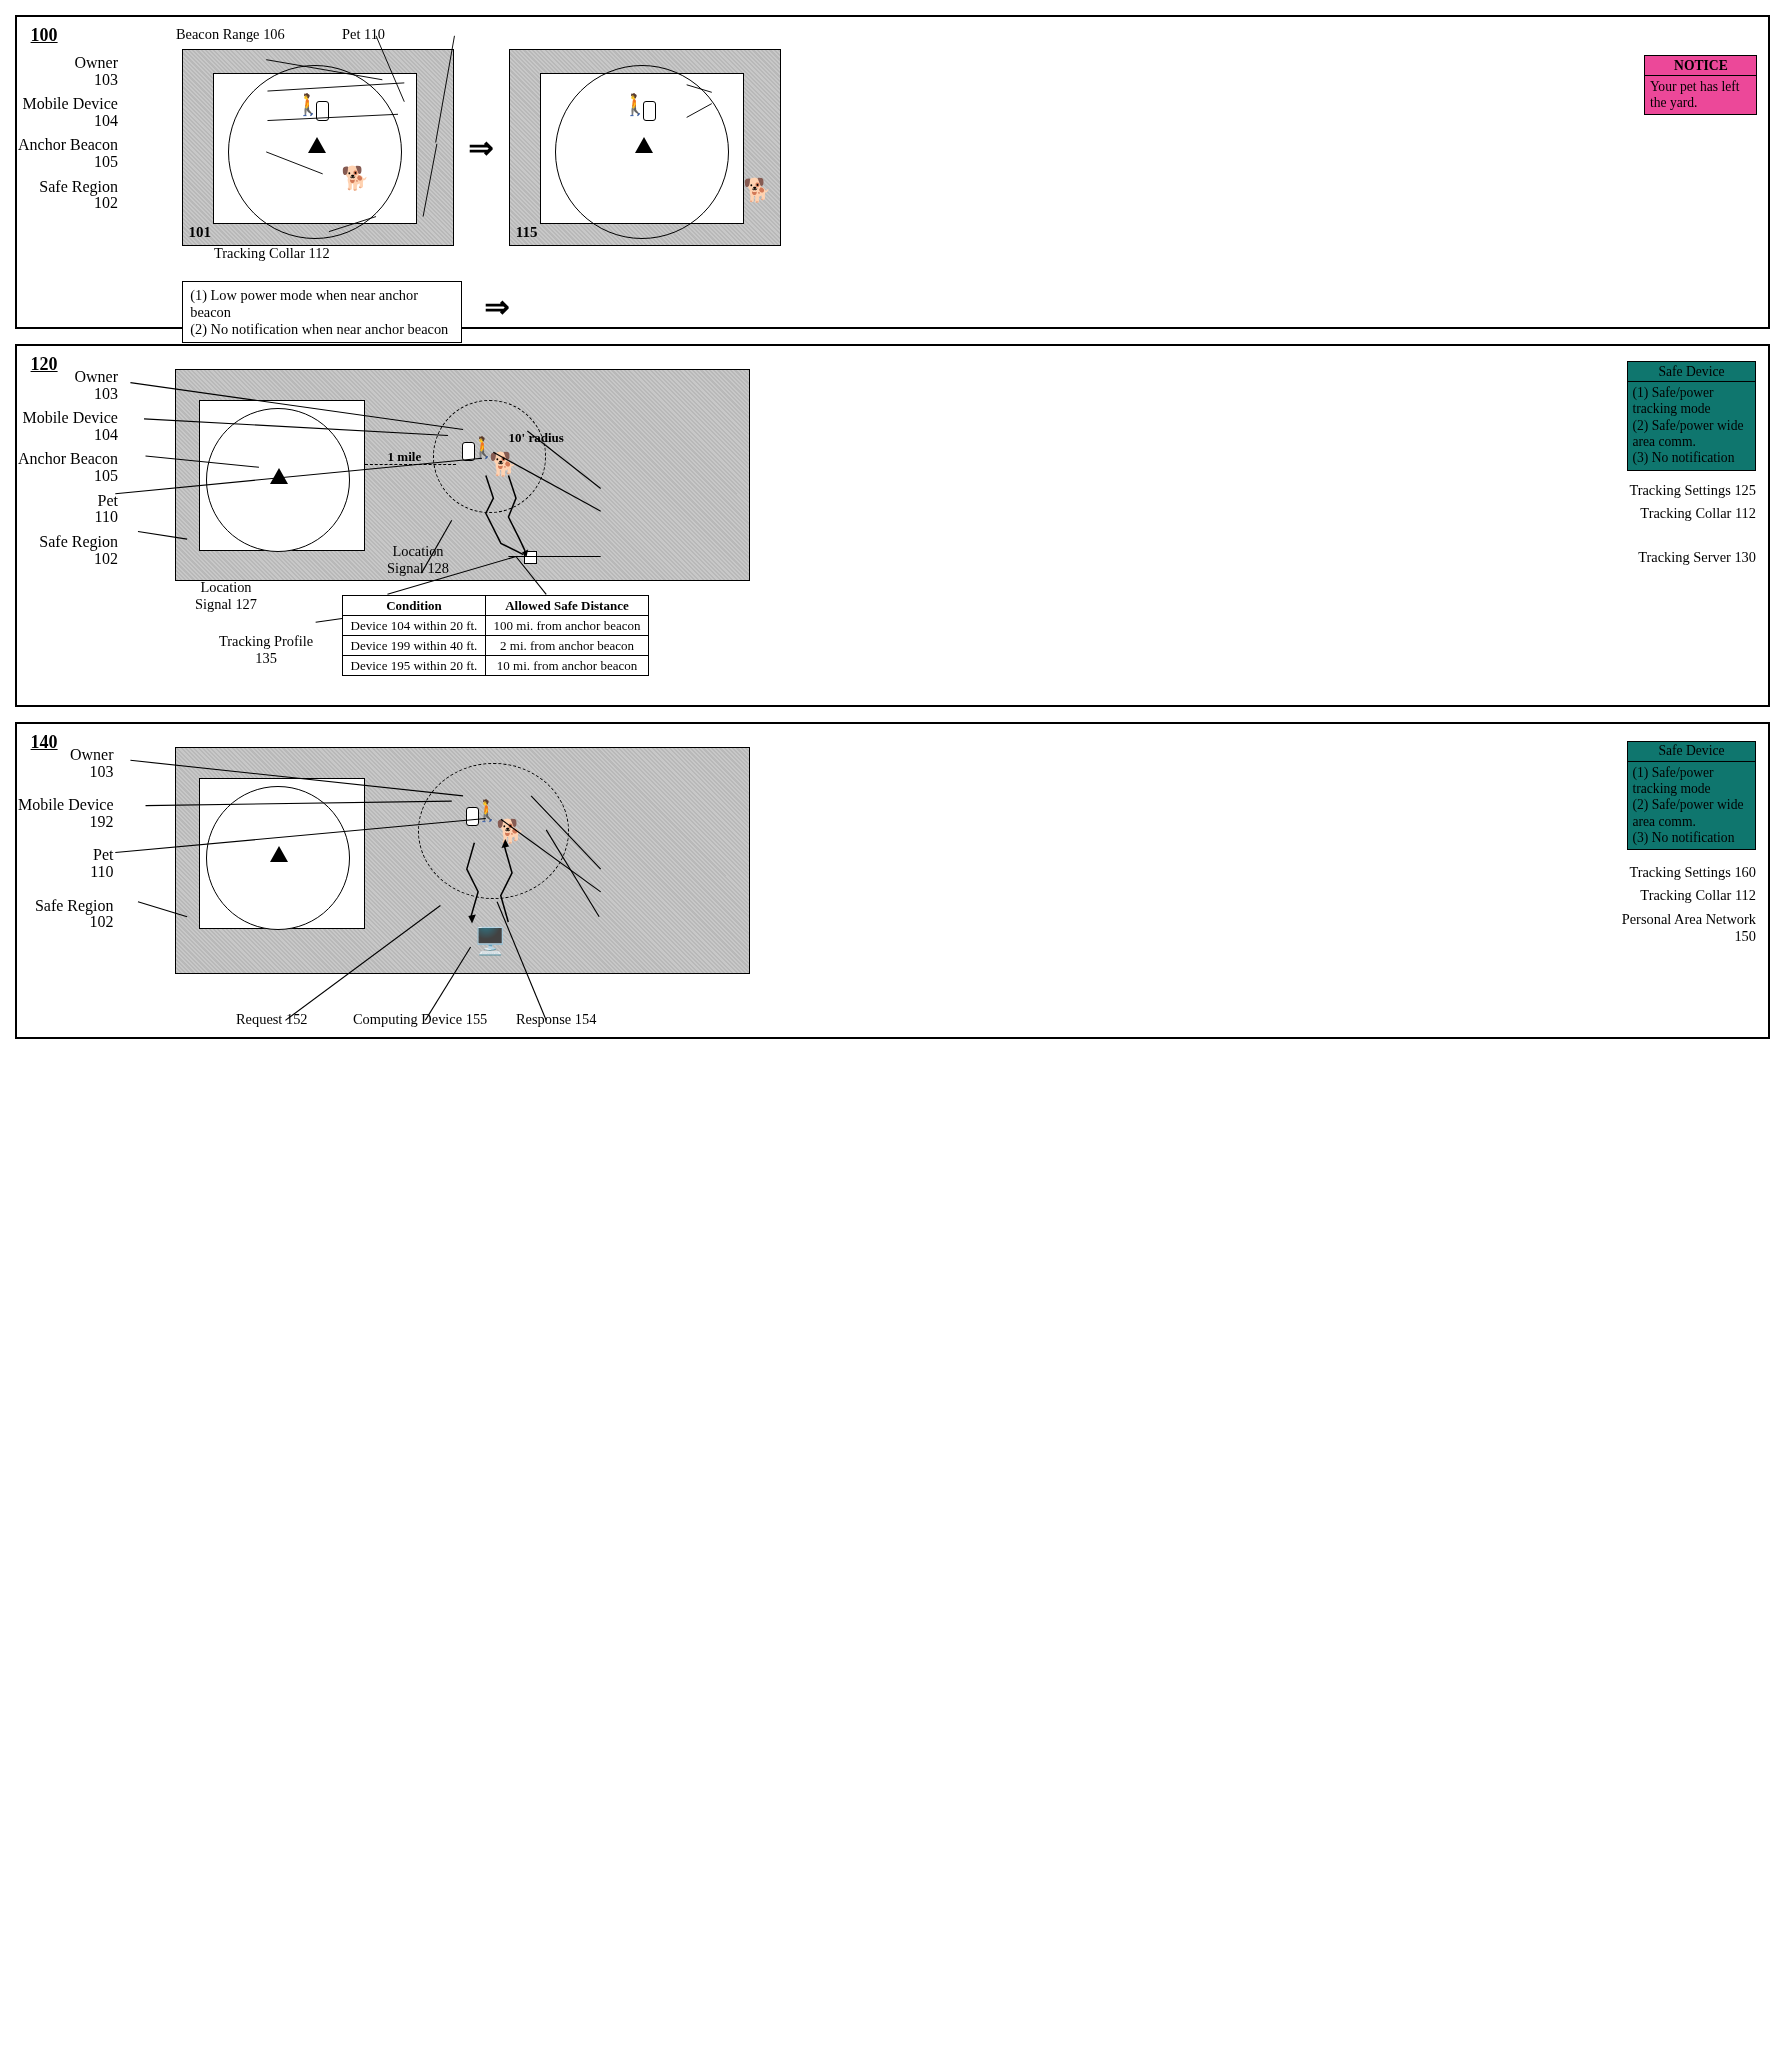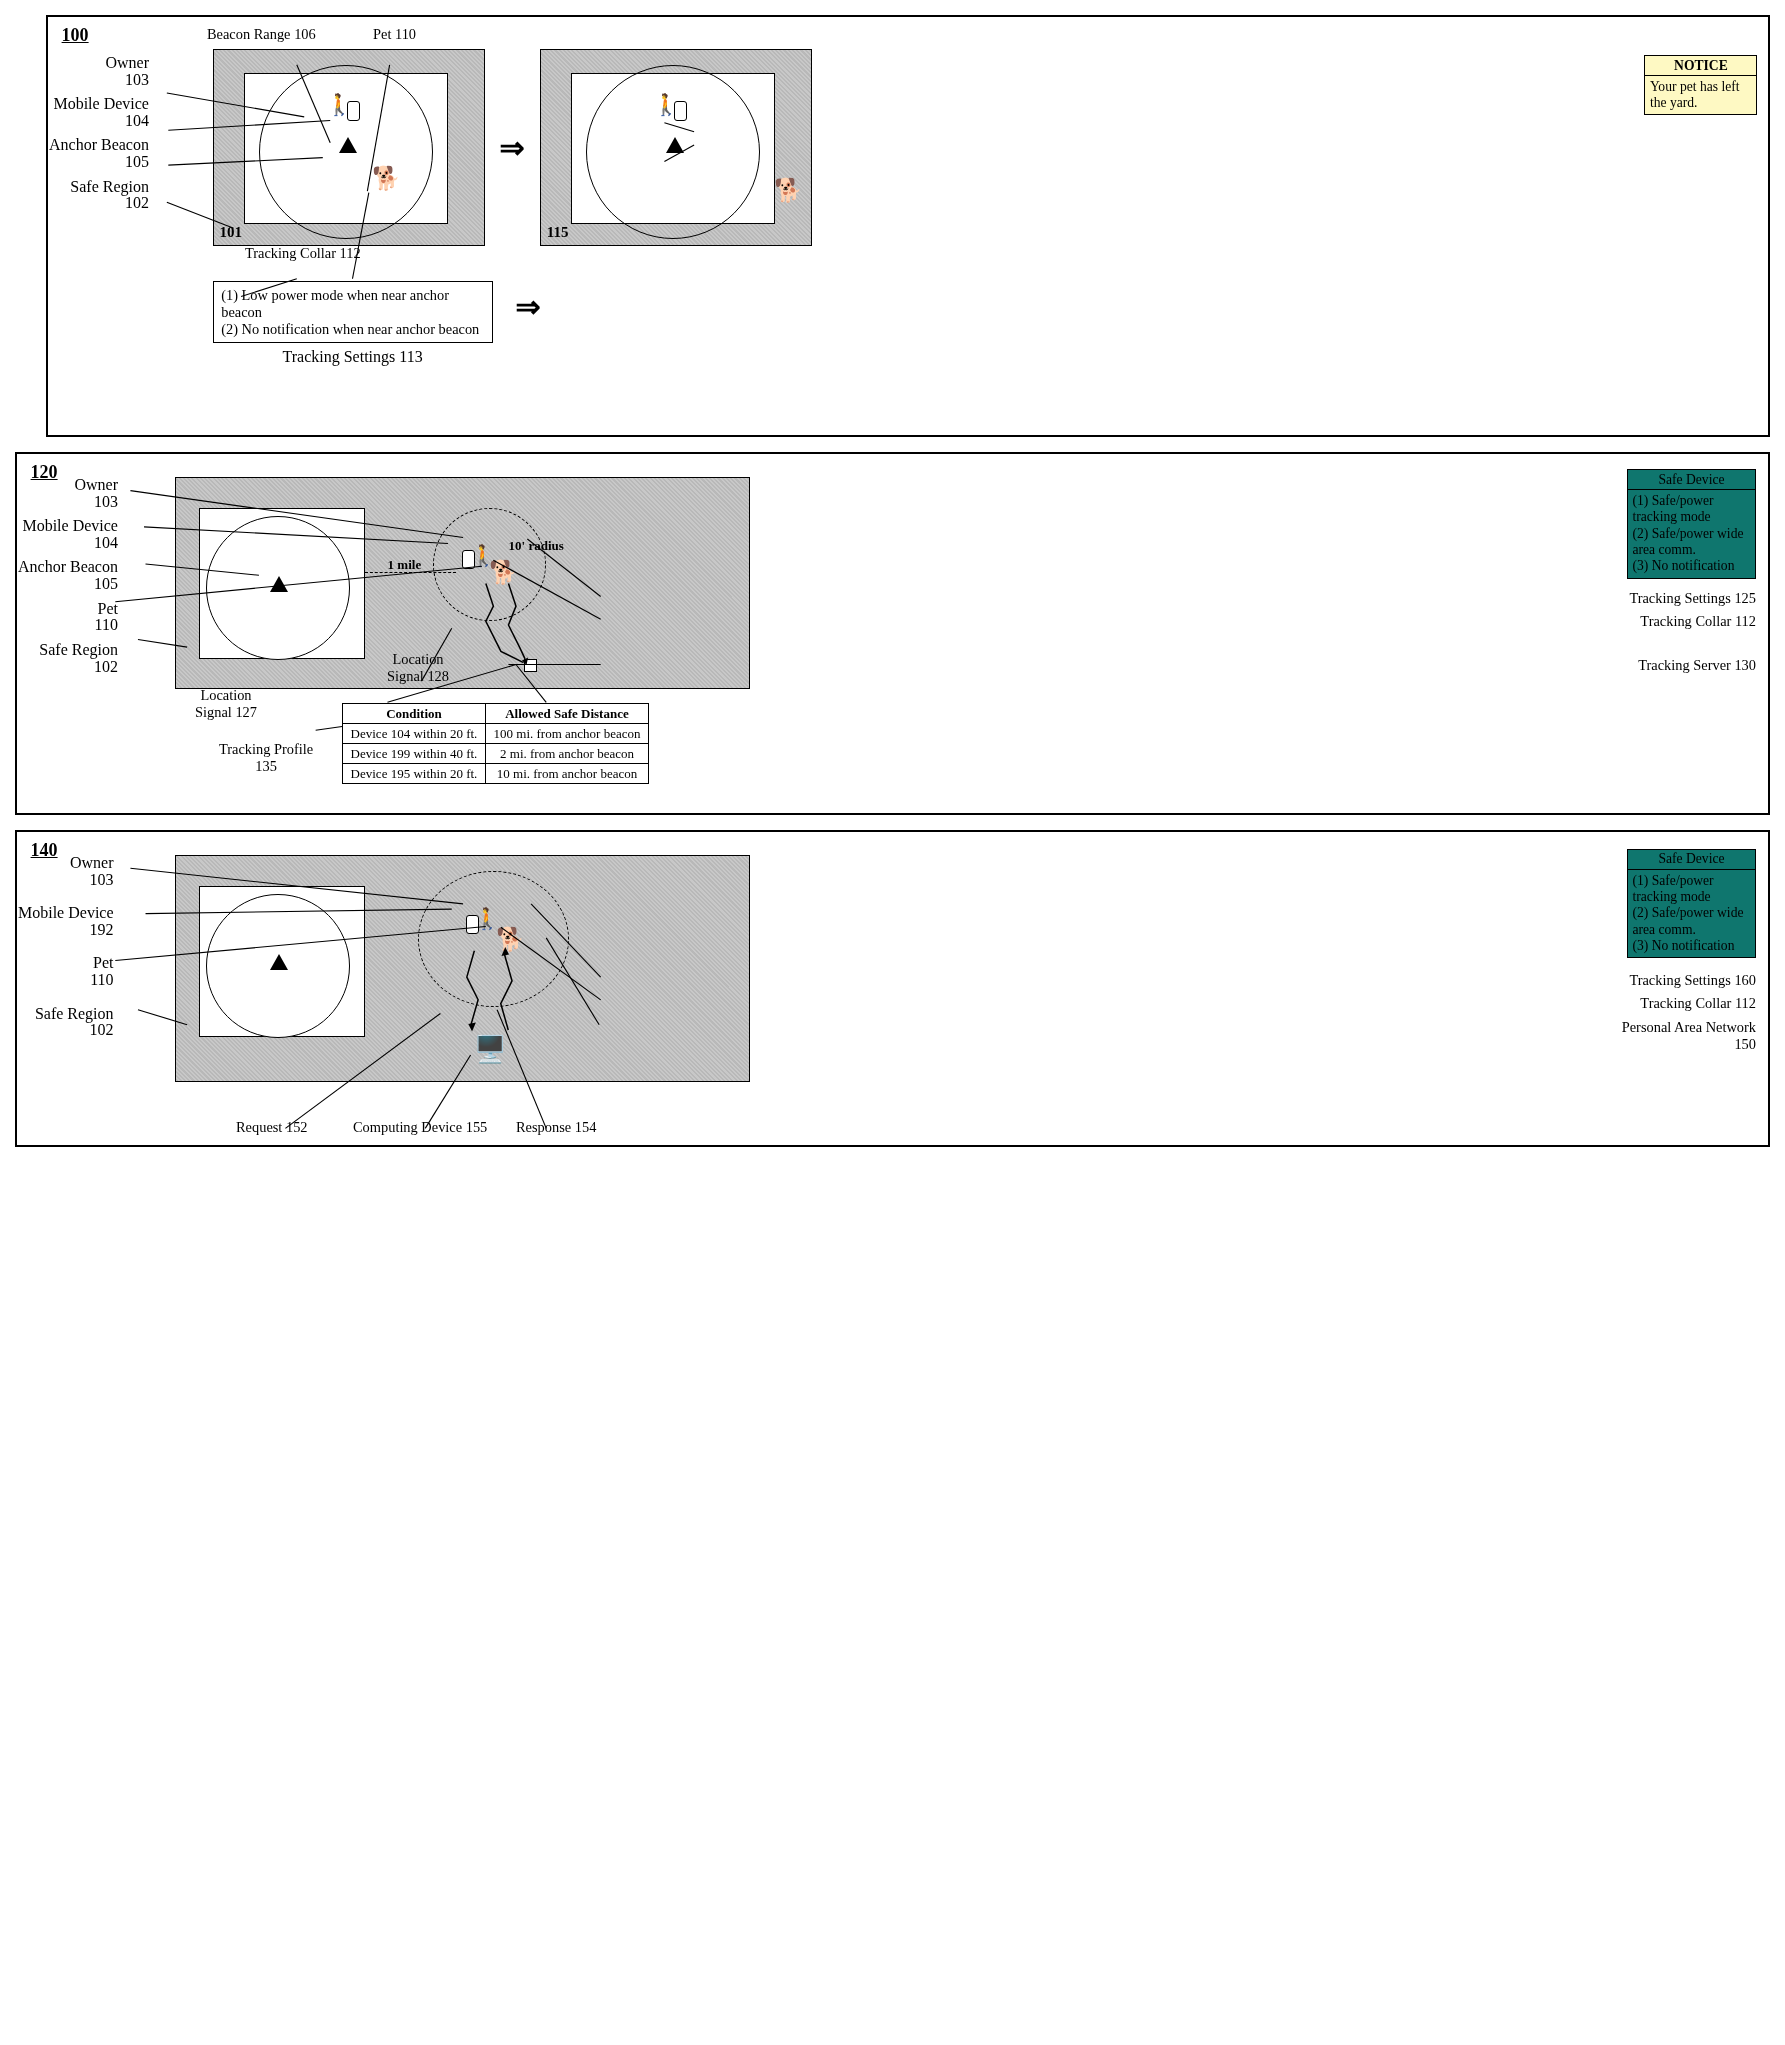--- a/index.html
+++ b/index.html
@@ -87,21 +87,21 @@
     font-size: 15px;
   }
   .big-arrow {
     font-size: 30px;
     font-weight: bold;
     align-self: center;
   }
   .notice-box {
     position: absolute;
     border: 1.5px solid #000;
-    background: #fef9c3;
+    background: #ec4899;
     font-size: 13.6px;
     width: 113px;
   }
   .notice-box .hdr { text-align: center; font-weight: bold; border-bottom: 1.5px solid #000; padding: 1.5px; }
   .notice-box .body { padding: 3px 4.5px; }
   .settings-box {
     border: 1.5px solid #000;
     background: #fff;
     font-size: 14.4px;
     padding: 4.5px 7.6px;
@@ -131,21 +131,21 @@
     font-size: 26px;
   }
   .server-box { position: absolute; width: 13.6px; height: 13.6px; border: 1.5px solid #000; background: #fff; }
   .abs-text { position: absolute; font-size: 14.4px; }
   .abs-text.bold { font-weight: bold; }
   .dim-line { position:absolute; border-top: 1.5px dashed #000; }
 </style>
 </head>
 <body>
 
-<div class="panel" style="height:422px;margin-left:31px;">
+<div class="panel" style="height:314px;">
   <div class="panel-id">100</div>
 
   <div class="abs-text" style="top:9px;left:159px;">
     <span>Beacon Range</span>&nbsp;<span>106</span>
   </div>
   <div class="abs-text" style="top:9px;left:325px;">
     <span>Pet</span>&nbsp;<span>110</span>
   </div>
 
   <div class="labels-col" style="top:38px;">

